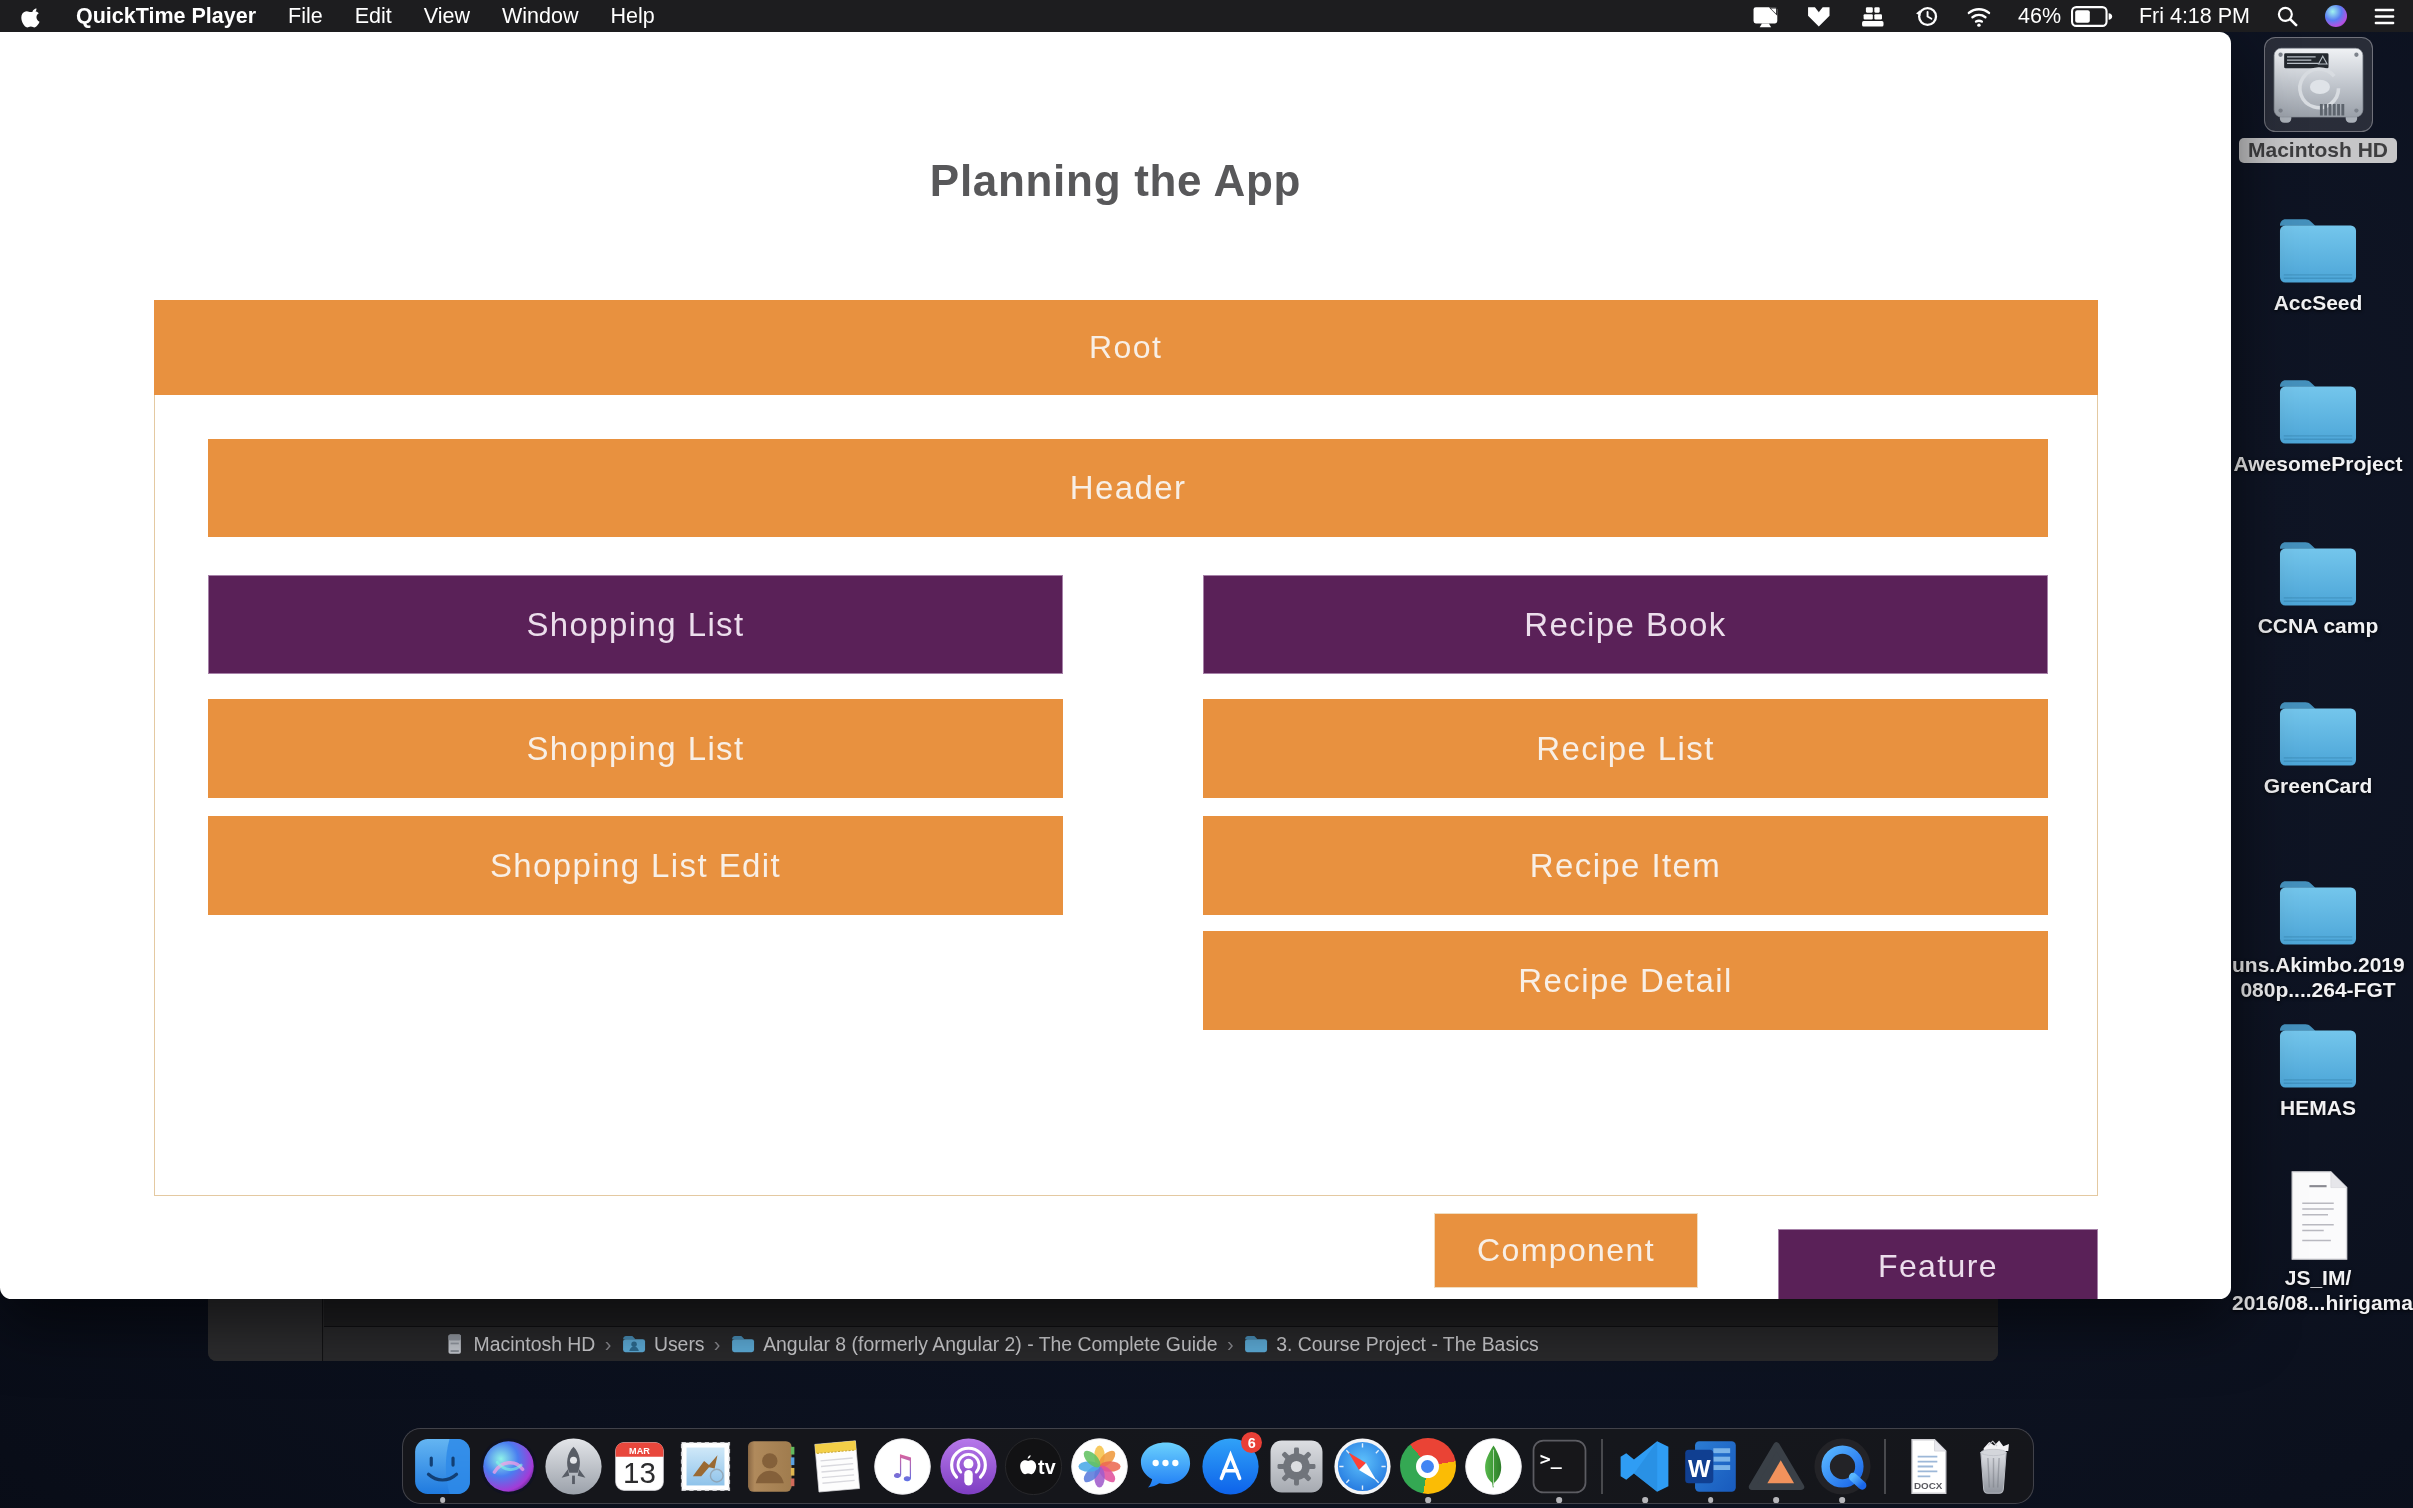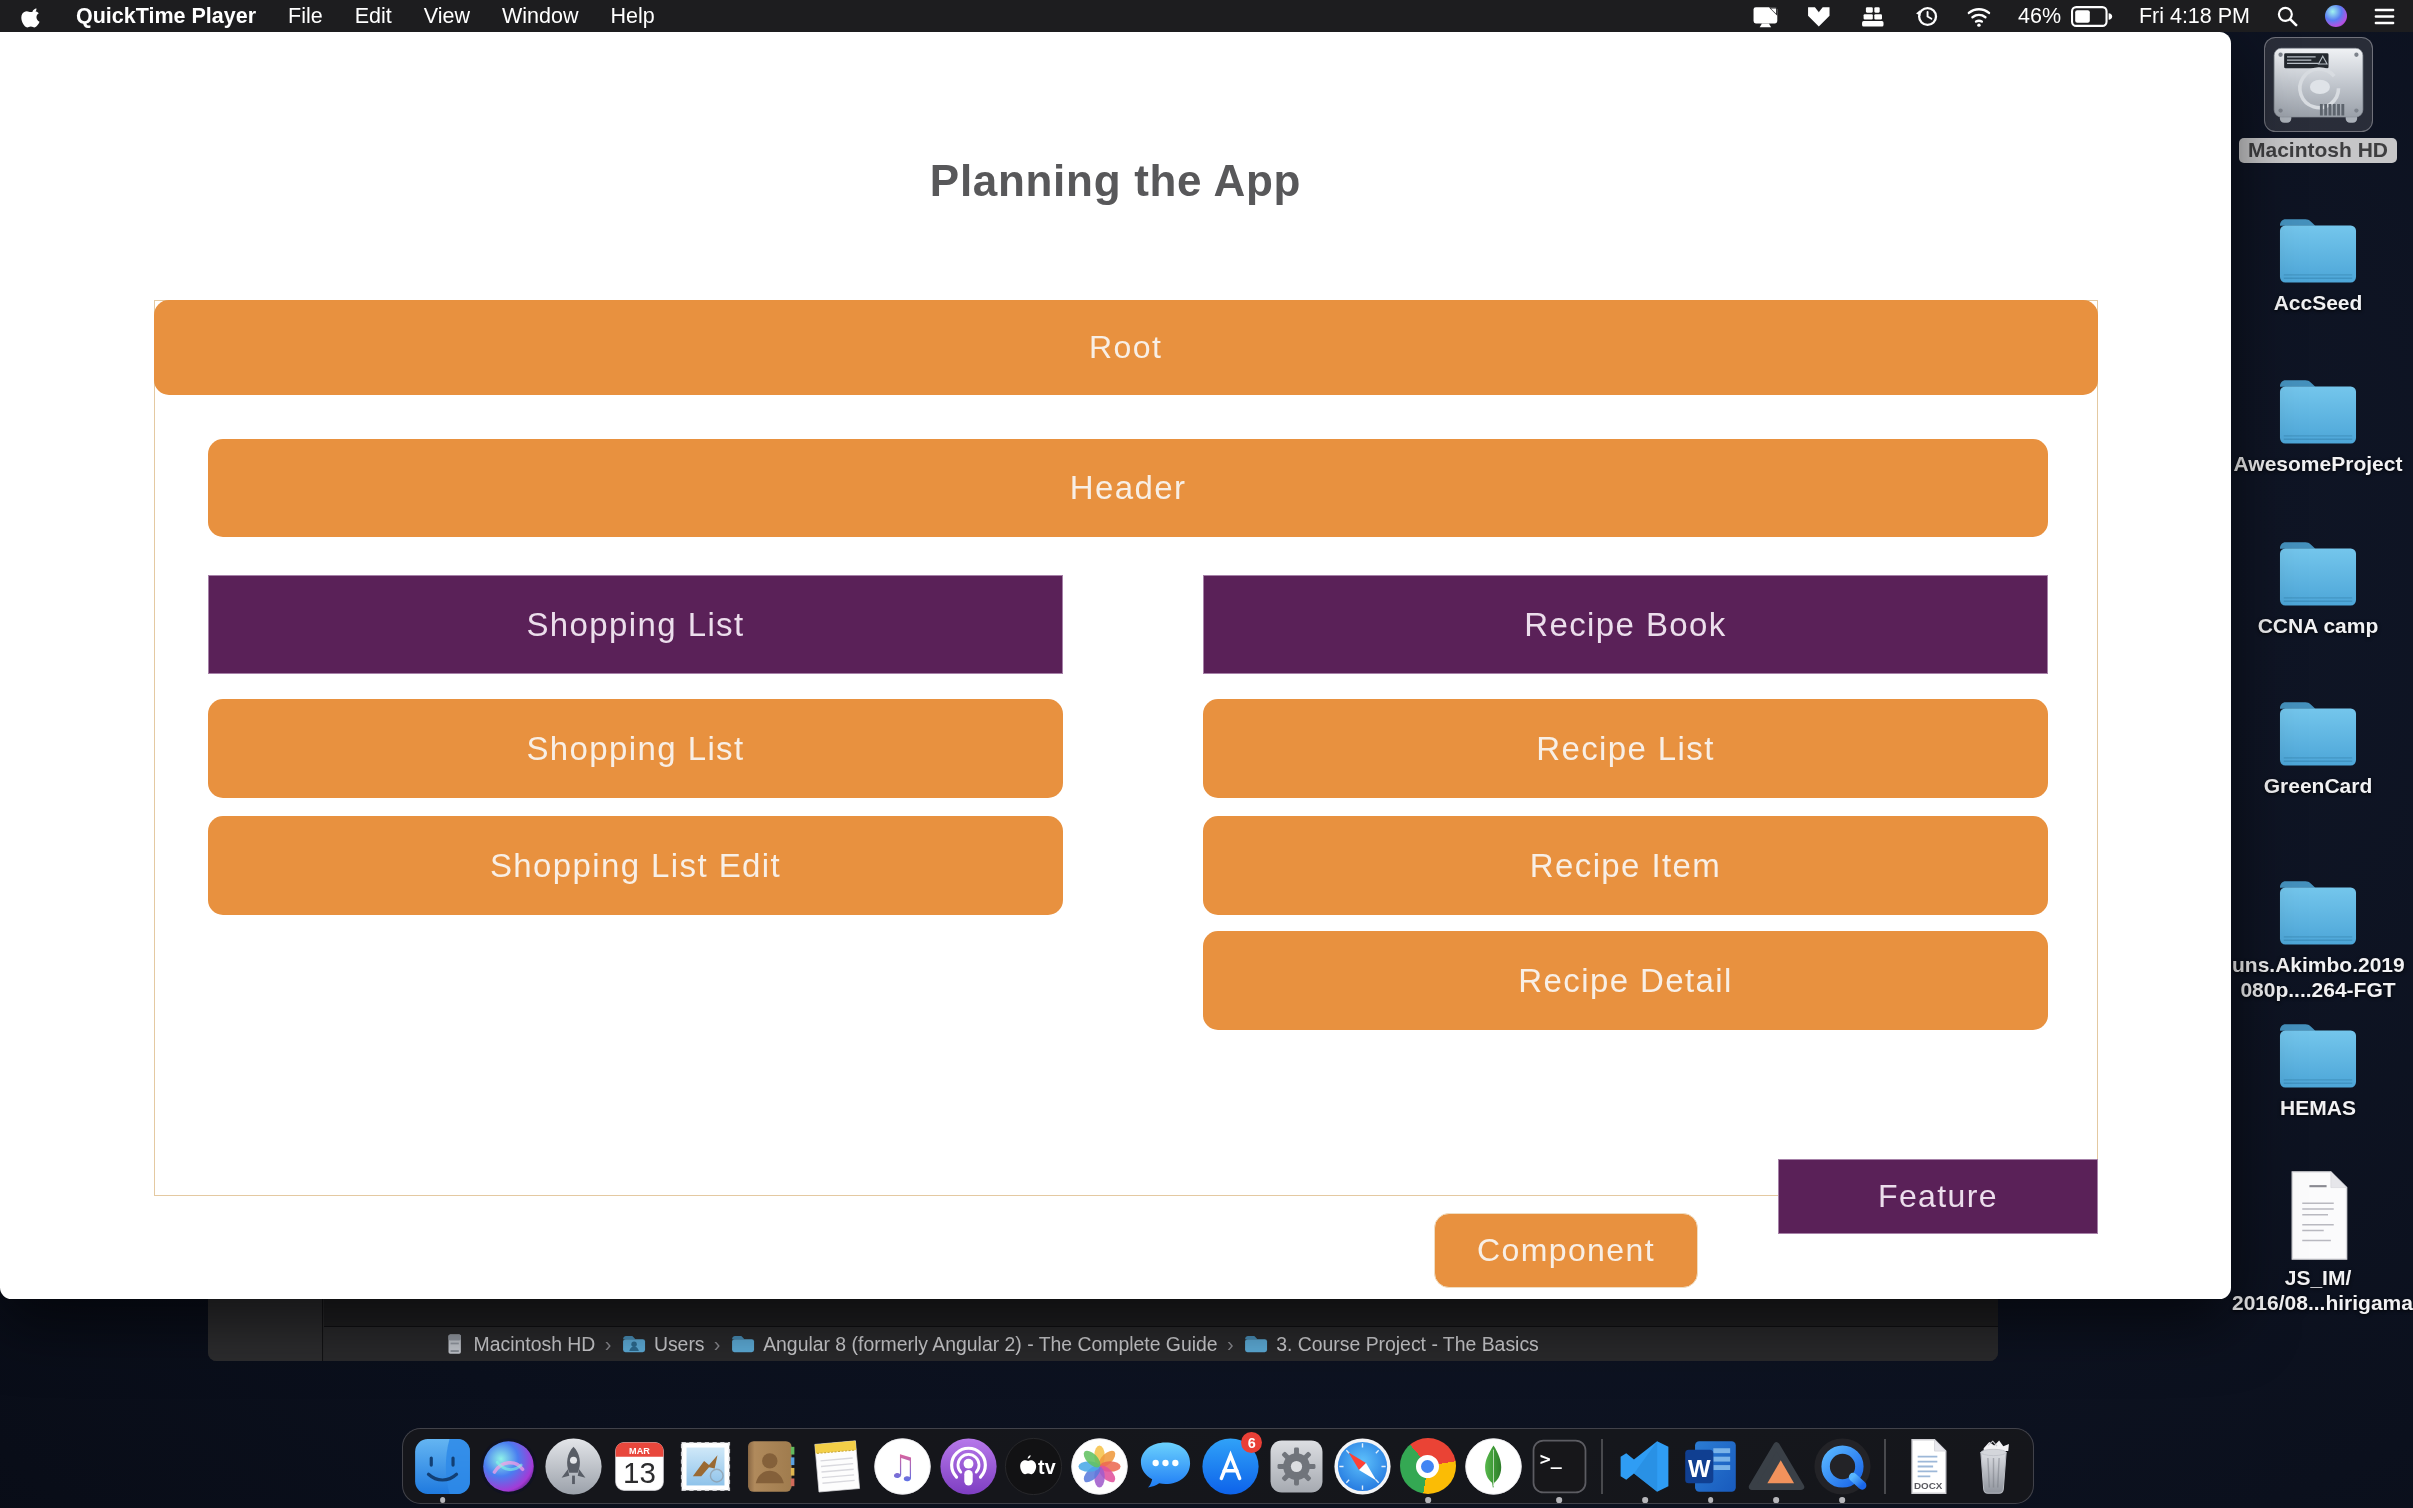--- a/index.html
+++ b/index.html
@@ -20,29 +20,29 @@
     background:radial-gradient(circle at 35% 30%,#9ff2ef,#5a7df2 42%,#b84fe0 72%,#203080);}
   
   .qt-window{position:absolute;left:0;top:32px;width:2231px;height:1267px;background:#fff;
     border-radius:0 11.5px 11.5px 11.5px;box-shadow:0 21.5px 65px rgba(0,0,0,.6);z-index:10;overflow:hidden;}
   .slide-title{position:absolute;left:0;top:124px;width:2231px;text-align:center;
     font-size:44px;font-weight:bold;letter-spacing:0.7px;color:var(--title,#58585a);}
   .root-container{position:absolute;left:154px;top:268px;width:1944px;height:896px;
     border:1.4px solid var(--cborder,#e4c9a1);}
   .box{position:absolute;display:flex;align-items:center;justify-content:center;
     font-size:33px;font-weight:300;letter-spacing:1.4px;color:#f8efe6;}
-  .component{background:var(--component,#e8913f);border-radius:15px;}
+  .component{background:var(--component,#e8913f);}
   .feature{background:var(--feature,#5a2158);color:#ecdeec;border:0.7px solid rgba(230,210,235,.55);}
   .root-bar{left:-1.4px;top:-1.4px;width:1944px;height:95px;font-size:32px;}
   .header-bar{left:208px;top:407px;width:1840px;height:98px;}
   .bl{left:208px;width:855px;height:99px;}
   .br{left:1203px;width:845px;height:99px;}
   .r0{top:543px}.r1{top:667px}.r2{top:784px}.r3{top:899px}
   .legend-component{left:1434px;top:1181px;width:264px;height:75px;font-size:32px;border:1.4px solid #f0ddc1;text-align:right;}
-  .legend-feature{left:1778px;top:1127px;width:320px;height:75px;font-size:32px;}
+  .legend-feature{left:1778px;top:1197px;width:320px;height:75px;font-size:32px;}
   
   .finder-strip{position:absolute;left:208px;top:1299px;width:1790px;height:62px;
     background:#29292b;border-radius:0 0 8.6px 8.6px;overflow:hidden;z-index:5;}
   .fs-sidebar{position:absolute;left:0;top:0;width:115px;height:100%;background:#2d2d2f;border-right:0.7px solid #121214;}
   .fs-content{position:absolute;left:116px;right:0;top:0;height:27px;background:#1f1f21;}
   .fs-pathbar{position:absolute;left:116px;right:0;top:27px;bottom:0;background:#2a2a2c;
     border-top:0.7px solid #101012;display:flex;align-items:center;gap:9.3px;padding-left:119px;
     font-size:19.4px;color:#cfcfd2;white-space:nowrap;}
   .p-item{display:inline-flex;align-items:center;gap:7.2px;}
   .p-item svg{height:22px;display:block}

